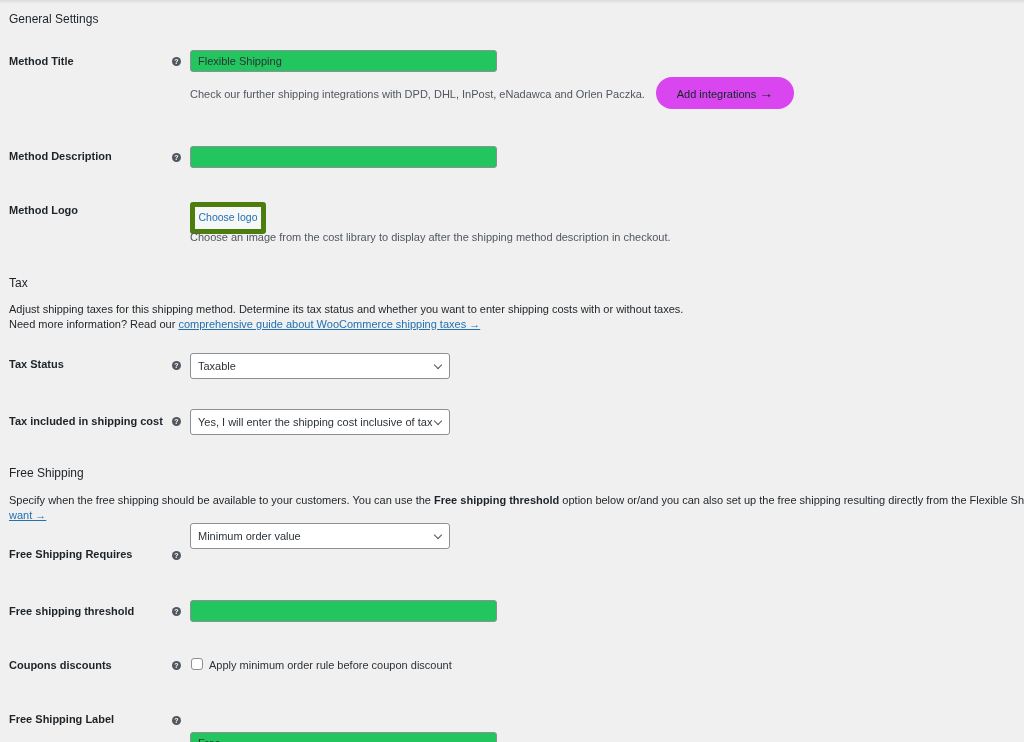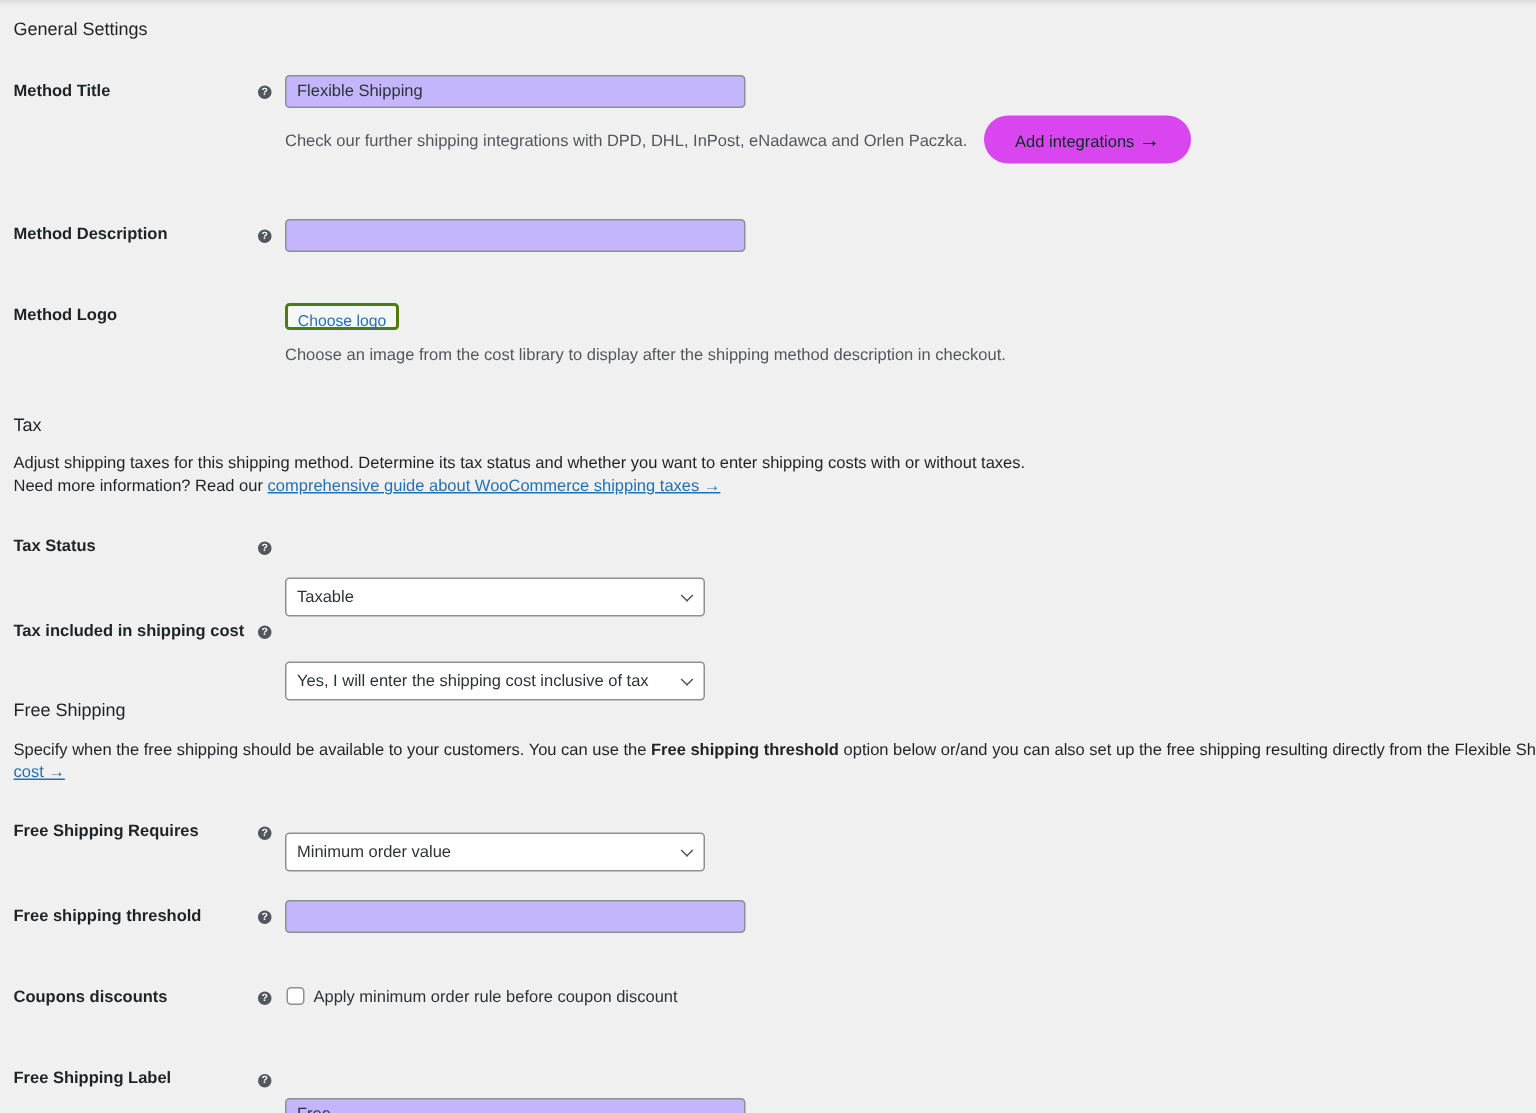--- a/index.html
+++ b/index.html
@@ -11,35 +11,35 @@
     position: relative;
   }
   .topshade { position: absolute; left: 0; top: 0; width: 1024px; height: 4px;
     background: linear-gradient(#dcdcde, #f0f0f1); }
   .section-title { position: absolute; left: 9px; font-size: 12px; font-weight: normal; color: #1d2327; }
   .label { position: absolute; left: 9px; font-size: 11px; font-weight: bold; color: #1d2327; }
   .help { position: absolute; left: 172px; width: 9px; height: 9px; border-radius: 50%;
     background: #50575e; color: #fff; font-size: 7px; font-weight: bold;
     line-height: 9px; text-align: center; }
   .input { position: absolute; left: 190px; width: 307px; height: 22px;
-    background: #c4b5fd; border: 1px solid #8c8f94; border-radius: 3px;
+    background: #22c55e; border: 1px solid #8c8f94; border-radius: 3px;
     box-sizing: border-box; padding: 0 7px; font-size: 11px; line-height: 20px; color: #2c3338;
     font-family: "Liberation Sans", sans-serif; }
-  .select { position: absolute; left: 190px; width: 280px; height: 26px;
+  .select { position: absolute; left: 190px; width: 260px; height: 26px;
     background: #fff; border: 1px solid #8c8f94; border-radius: 3px;
-    box-sizing: border-box; padding: 0 7px; font-size: 11px; line-height: 24px; color: #2c3338; margin-top: 32px; }
+    box-sizing: border-box; padding: 0 7px; font-size: 11px; line-height: 24px; color: #2c3338; }
   .select .chev { position: absolute; right: 8px; top: 8px; width: 5px; height: 5px;
     border-right: 1.3px solid #50575e; border-bottom: 1.3px solid #50575e; transform: rotate(45deg); }
   .desc { position: absolute; font-size: 11px; color: #50575e; white-space: nowrap; }
   .link { color: #2271b1; text-decoration: underline; }
   .btn-green { position: absolute; left: 656px; top: 77px; width: 138px; height: 32px;
     background: #d946ef; border-radius: 16px; color: #0b2a24; font-size: 11px;
     line-height: 32px; text-align: center; }
-  .btn-logo { position: absolute; left: 190px; top: 202px; width: 76px; height: 18px;
-    border: 2px solid #4d7c0f; border-radius: 3px; background: #f6f7f7; box-sizing: border-box;
+  .btn-logo { position: absolute; left: 190px; top: 202px; width: 76px; height: 32px;
+    border: 5px solid #4d7c0f; border-radius: 3px; background: #f6f7f7; box-sizing: border-box;
     color: #2271b1; font-size: 10.5px; line-height: 20px; text-align: center; }
   .checkbox { position: absolute; left: 191px; top: 658px; width: 12px; height: 12px;
     border: 1px solid #8c8f94; border-radius: 3px; background: #fff; box-sizing: border-box; }
 </style>
 </head>
 <body>
 
 <div class="topshade"></div>
 
 <div class="section-title" style="top:12px">General Settings</div>
@@ -76,21 +76,21 @@
 <div class="label" style="top:415px">Tax included in shipping cost</div>
 <span class="help" style="top:417px">?</span>
 <div class="select" style="top:409px">
   <span>Yes, I will enter the shipping cost inclusive of tax</span><span class="chev"></span>
 </div>
 
 <div class="section-title" style="top:466px">Free Shipping</div>
 <div class="desc" style="left:9px; top:494px; color:#1d2327">
   <span>Specify when the free shipping should be available to your customers. You can use the </span><b>Free shipping threshold</b><span> option below or/and you can also set up the free shipping resulting directly from the Flexible Shipping cos</span>
 </div>
-<div class="desc" style="left:9px; top:509px"><span class="link">cost →</span></div>
+<div class="desc" style="left:9px; top:509px"><span class="link">want →</span></div>
 
 <div class="label" style="top:548px">Free Shipping Requires</div>
 <span class="help" style="top:551px">?</span>
 <div class="select" style="top:523px">
   <span>Minimum order value</span><span class="chev"></span>
 </div>
 
 <div class="label" style="top:605px">Free shipping threshold</div>
 <span class="help" style="top:607px">?</span>
 <input class="input" style="top: 600px;" value="">

